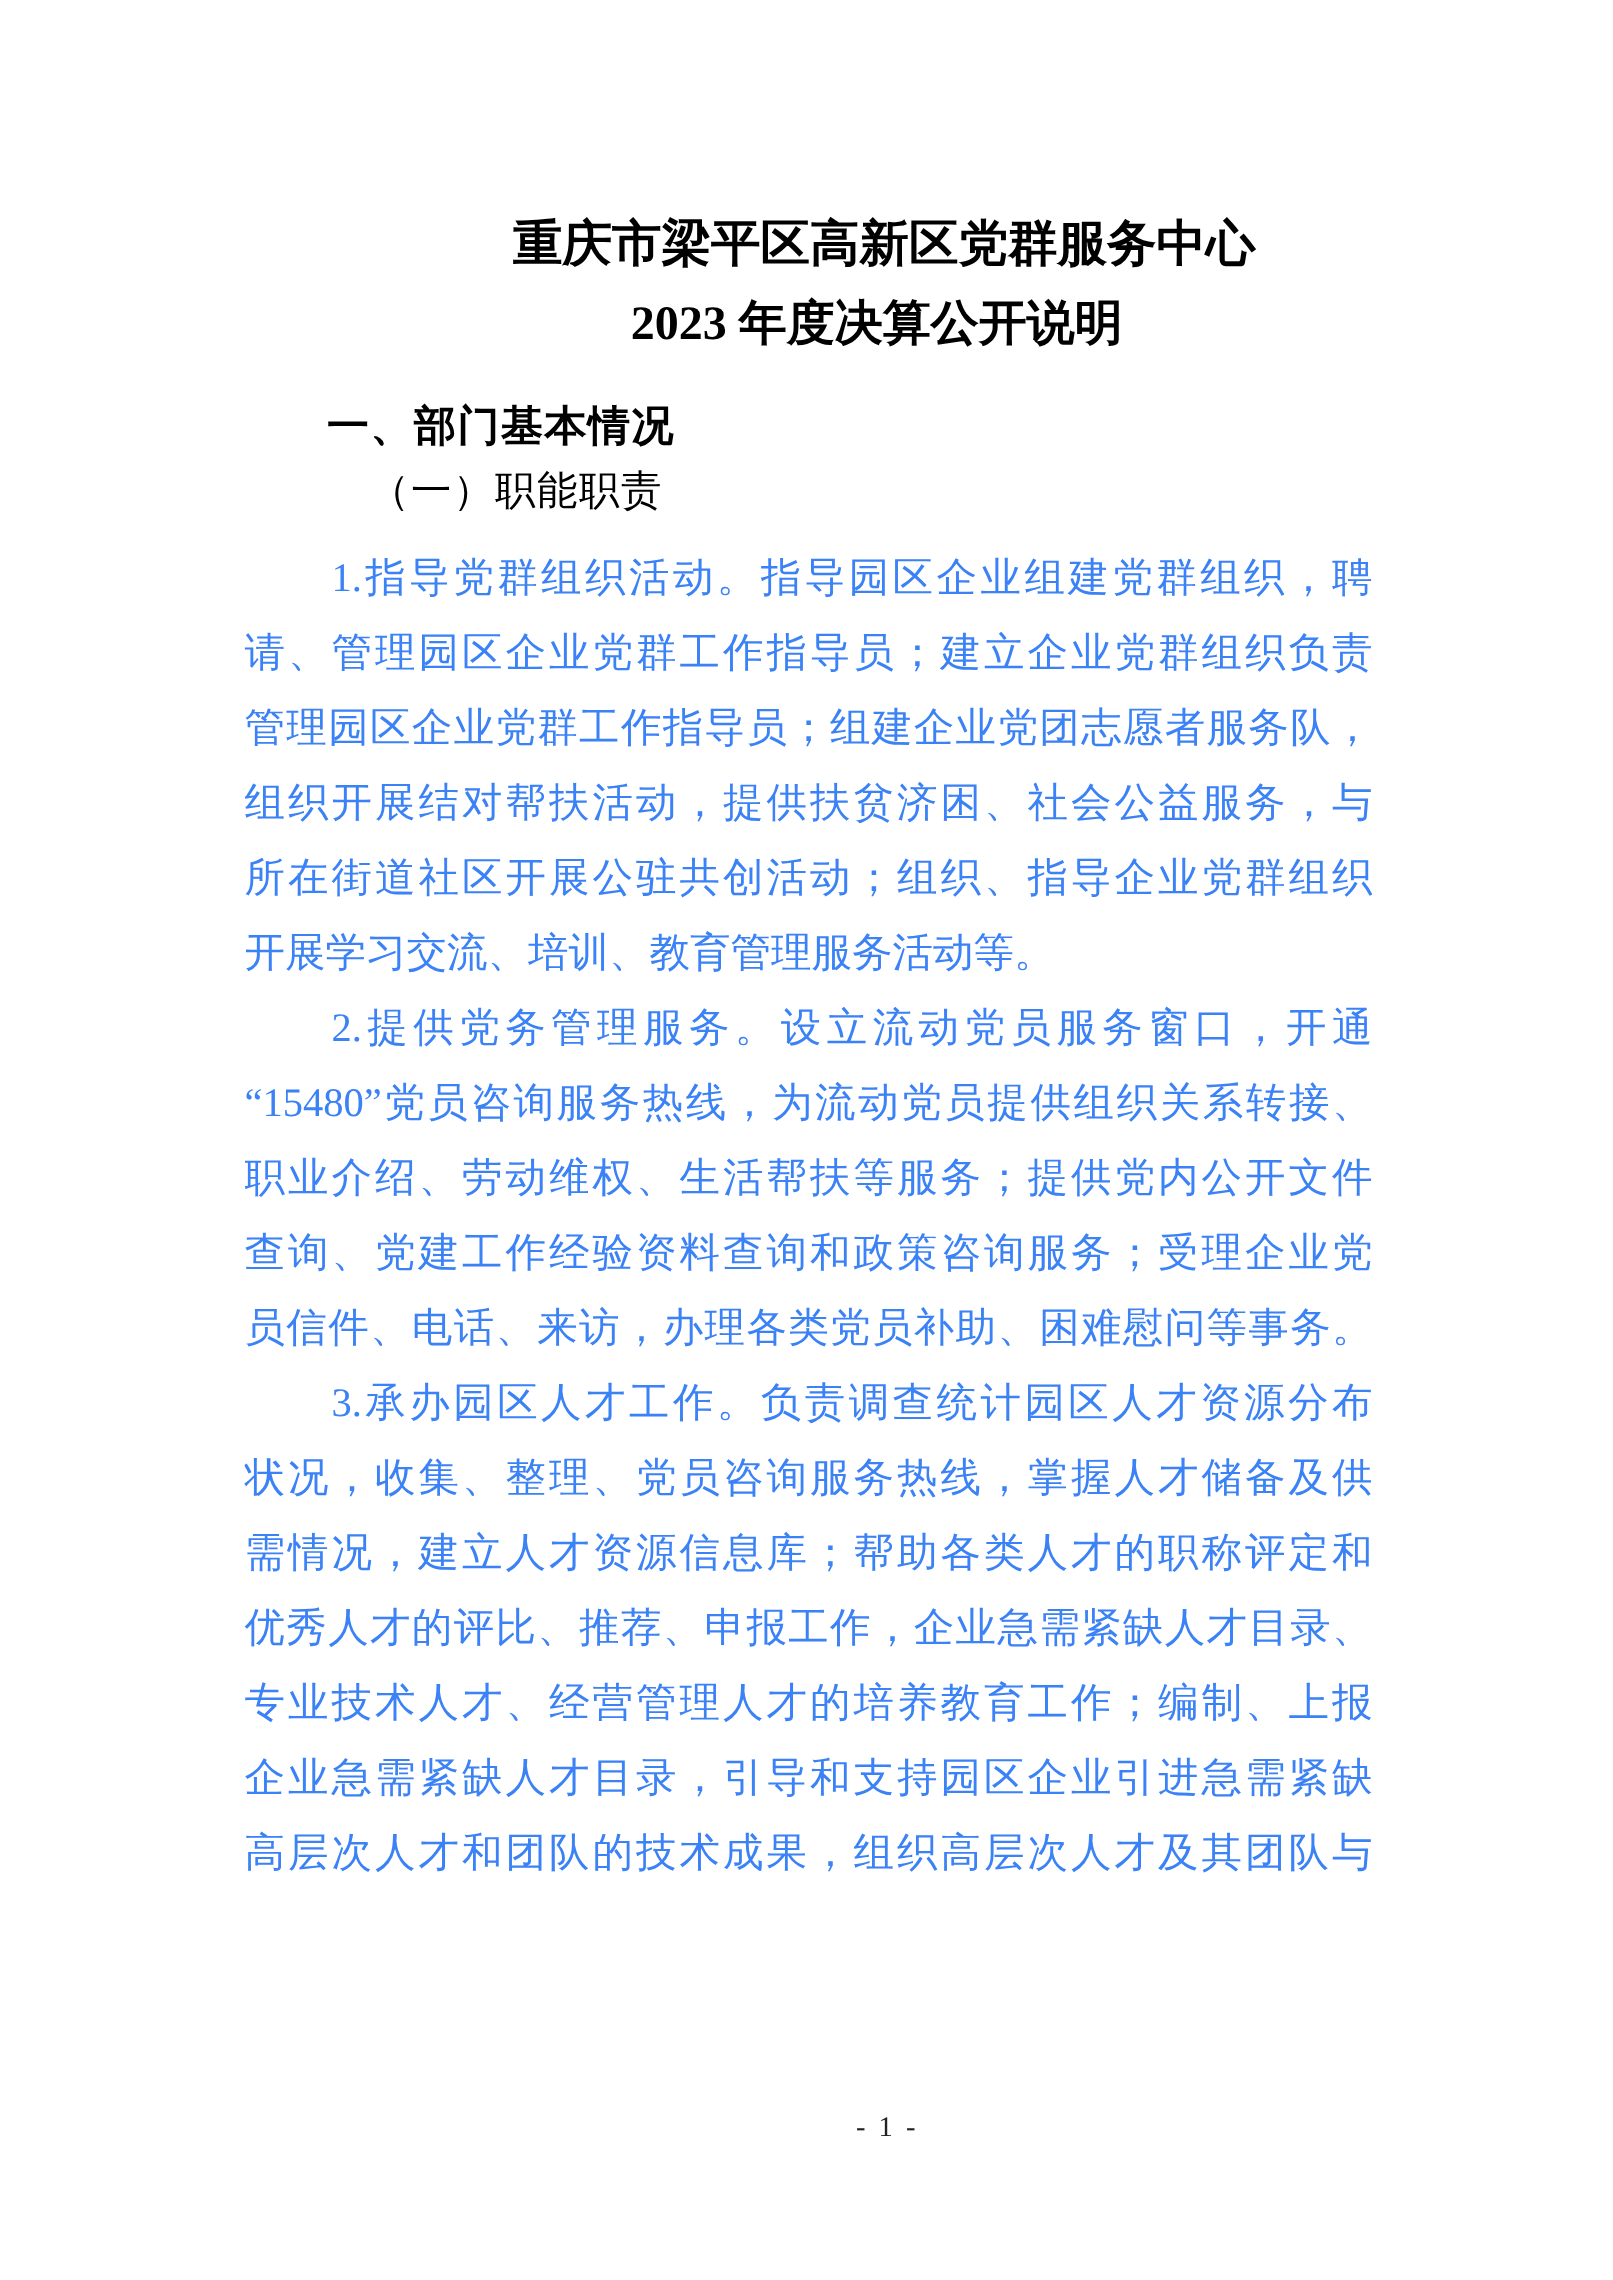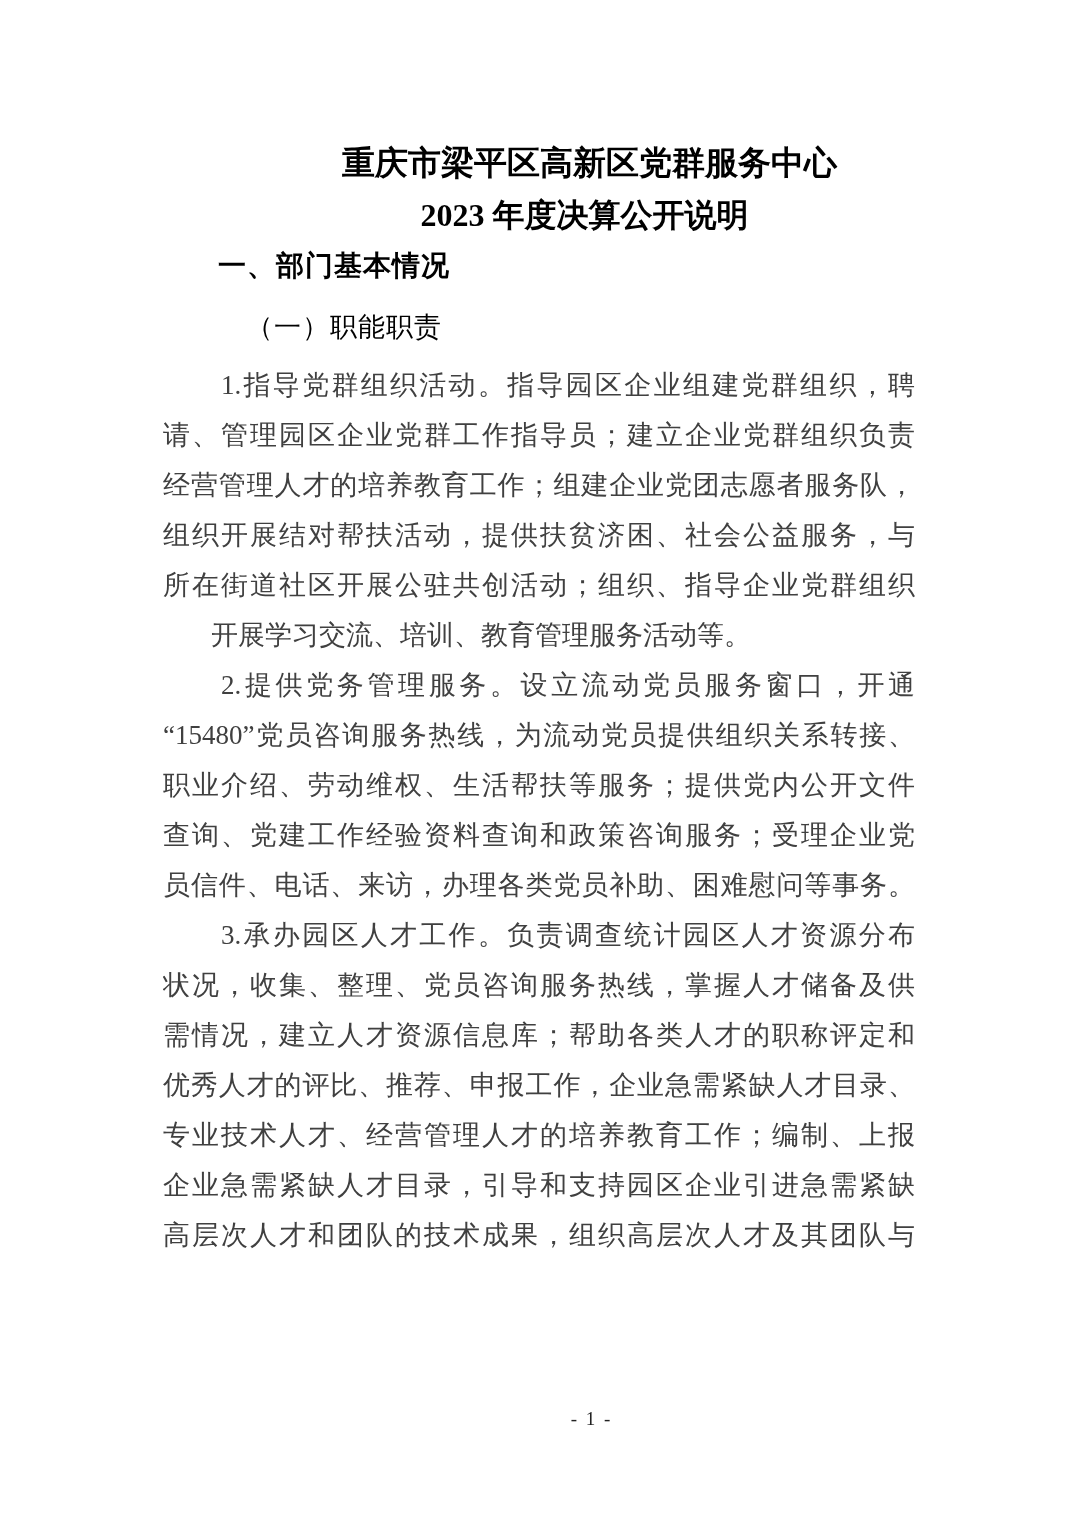--- a/index.html
+++ b/index.html
@@ -23,21 +23,21 @@
     font-family: "Liberation Serif", "DejaVu Serif", serif;
     font-weight: 700;
     line-height: 1;
     white-space: nowrap;
   }
   .doc-title.l1 { top: 147px; left: 34px; font-size: 33px; }
   .doc-title.l2 { top: 199px; left: 29px; font-size: 32px; }
 
   .heading-1 {
     position: absolute;
-    top: 251px;
+    top: 270px;
     left: 218px;
     font-family: Liberation Serif, serif;
     font-weight: 700;
     font-size: 28px;
     line-height: 1.1;
     letter-spacing: 1px;
     white-space: nowrap;
   }
 
   .heading-2 {
@@ -54,31 +54,31 @@
   }
 
   .body-text {
     position: absolute;
     top: 360px;
     left: 163px;
     width: 752px;
     font-family: "Liberation Serif", "DejaVu Serif", serif;
     font-size: 27px;
     line-height: 50px;
-    color: #404040;
+    color: #3b82f6;
   }
 
   .line {
     height: 50px;
     overflow: hidden;
     text-align: justify;
     text-align-last: justify;
   }
   .line.para-first { text-indent: 58px; }
-  .line.para-end   { text-align-last: left; margin-left: 48px; }
+  .line.para-end   { text-align-last: left; }
 
   .page-footer {
     position: absolute;
     top: 1408px;
     width: 100%;
     text-align: center;
     font-family: "Liberation Serif", "DejaVu Serif", serif;
     font-size: 19px;
     letter-spacing: 2px;
     color: #222222;
@@ -94,21 +94,21 @@
 
   <div class="heading-1">一、部门基本情况</div>
 
   <div class="heading-2">（一）职能职责</div>
 
   <div class="body-text">
 
     <div class="paragraph">
       <div class="line para-first">1.指导党群组织活动。指导园区企业组建党群组织，聘</div>
       <div class="line">请、管理园区企业党群工作指导员；建立企业党群组织负责</div>
-      <div class="line">经营管理人才的培养教育工作；组建企业党团志愿者服务队，</div>
+      <div class="line">管理园区企业党群工作指导员；组建企业党团志愿者服务队，</div>
       <div class="line">组织开展结对帮扶活动，提供扶贫济困、社会公益服务，与</div>
       <div class="line">所在街道社区开展公驻共创活动；组织、指导企业党群组织</div>
       <div class="line para-end">开展学习交流、培训、教育管理服务活动等。</div>
     </div>
 
     <div class="paragraph">
       <div class="line para-first">2.提供党务管理服务。设立流动党员服务窗口，开通</div>
       <div class="line">“15480”党员咨询服务热线，为流动党员提供组织关系转接、</div>
       <div class="line">职业介绍、劳动维权、生活帮扶等服务；提供党内公开文件</div>
       <div class="line">查询、党建工作经验资料查询和政策咨询服务；受理企业党</div>

